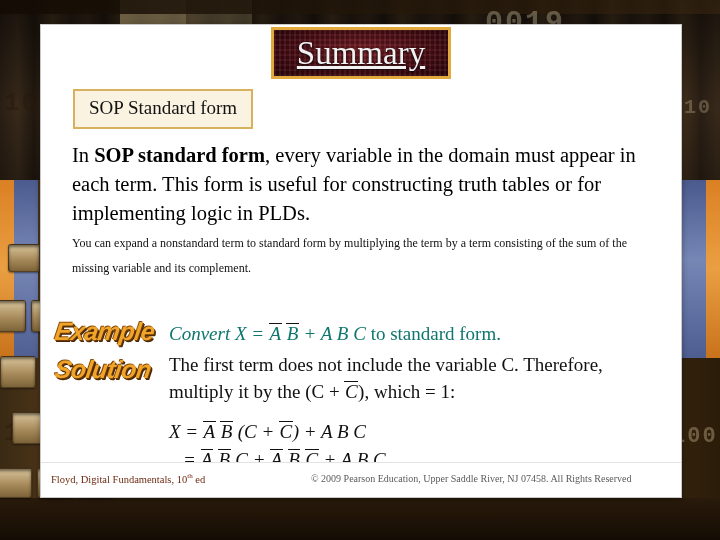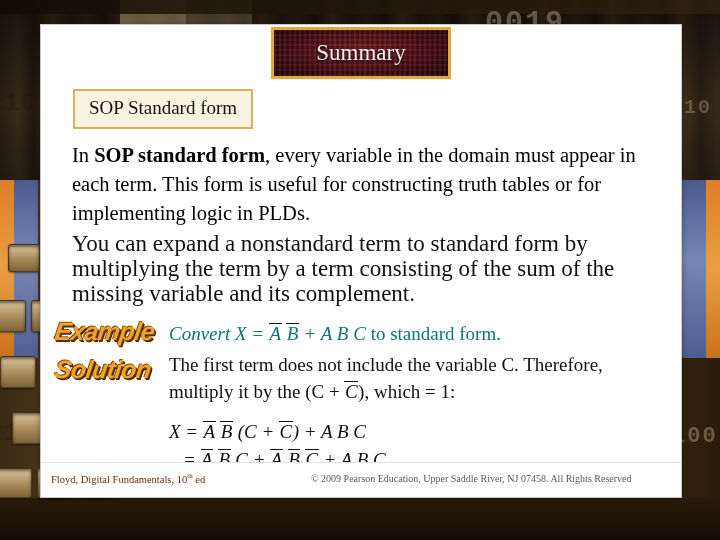--- a/index.html
+++ b/index.html
@@ -124,24 +124,25 @@
     position: absolute;
     inset: 0;
     background:
       repeating-linear-gradient(90deg, rgba(255,255,255,0.05) 0 2px, rgba(0,0,0,0.10) 2px 5px),
       repeating-linear-gradient(0deg, rgba(255,255,255,0.04) 0 2px, rgba(0,0,0,0.12) 2px 5px);
     pointer-events: none;
   }
   .title-text {
     position: relative;
     font-family: "Liberation Serif", serif;
-    font-size: 23px;
+    font-size: 33px;
     color: #f2f2f2;
     text-shadow: 0 1px 2px rgba(0,0,0,0.9);
     z-index: 2;
+    text-decoration: underline;
   }
 
   
   .heading-chip {
     position: absolute;
     left: 32px;
     top: 64px;
     padding: 6px 14px 8px 14px;
     background: #fbf3e2;
     border: 2px solid #d8b15f;
@@ -159,21 +160,21 @@
     line-height: 29px;
     color: #000000;
   }
   .para-main b { font-weight: bold; }
 
   .para-sub {
     position: absolute;
     left: 31px;
     top: 206px;
     width: 588px;
-    font-size: 23px;
+    font-size: 12px;
     line-height: 25px;
     color: #111;
   }
 
   
   .stamp {
     position: absolute;
     left: 14px;
     font-family: "Liberation Sans", sans-serif;
     font-weight: bold;

